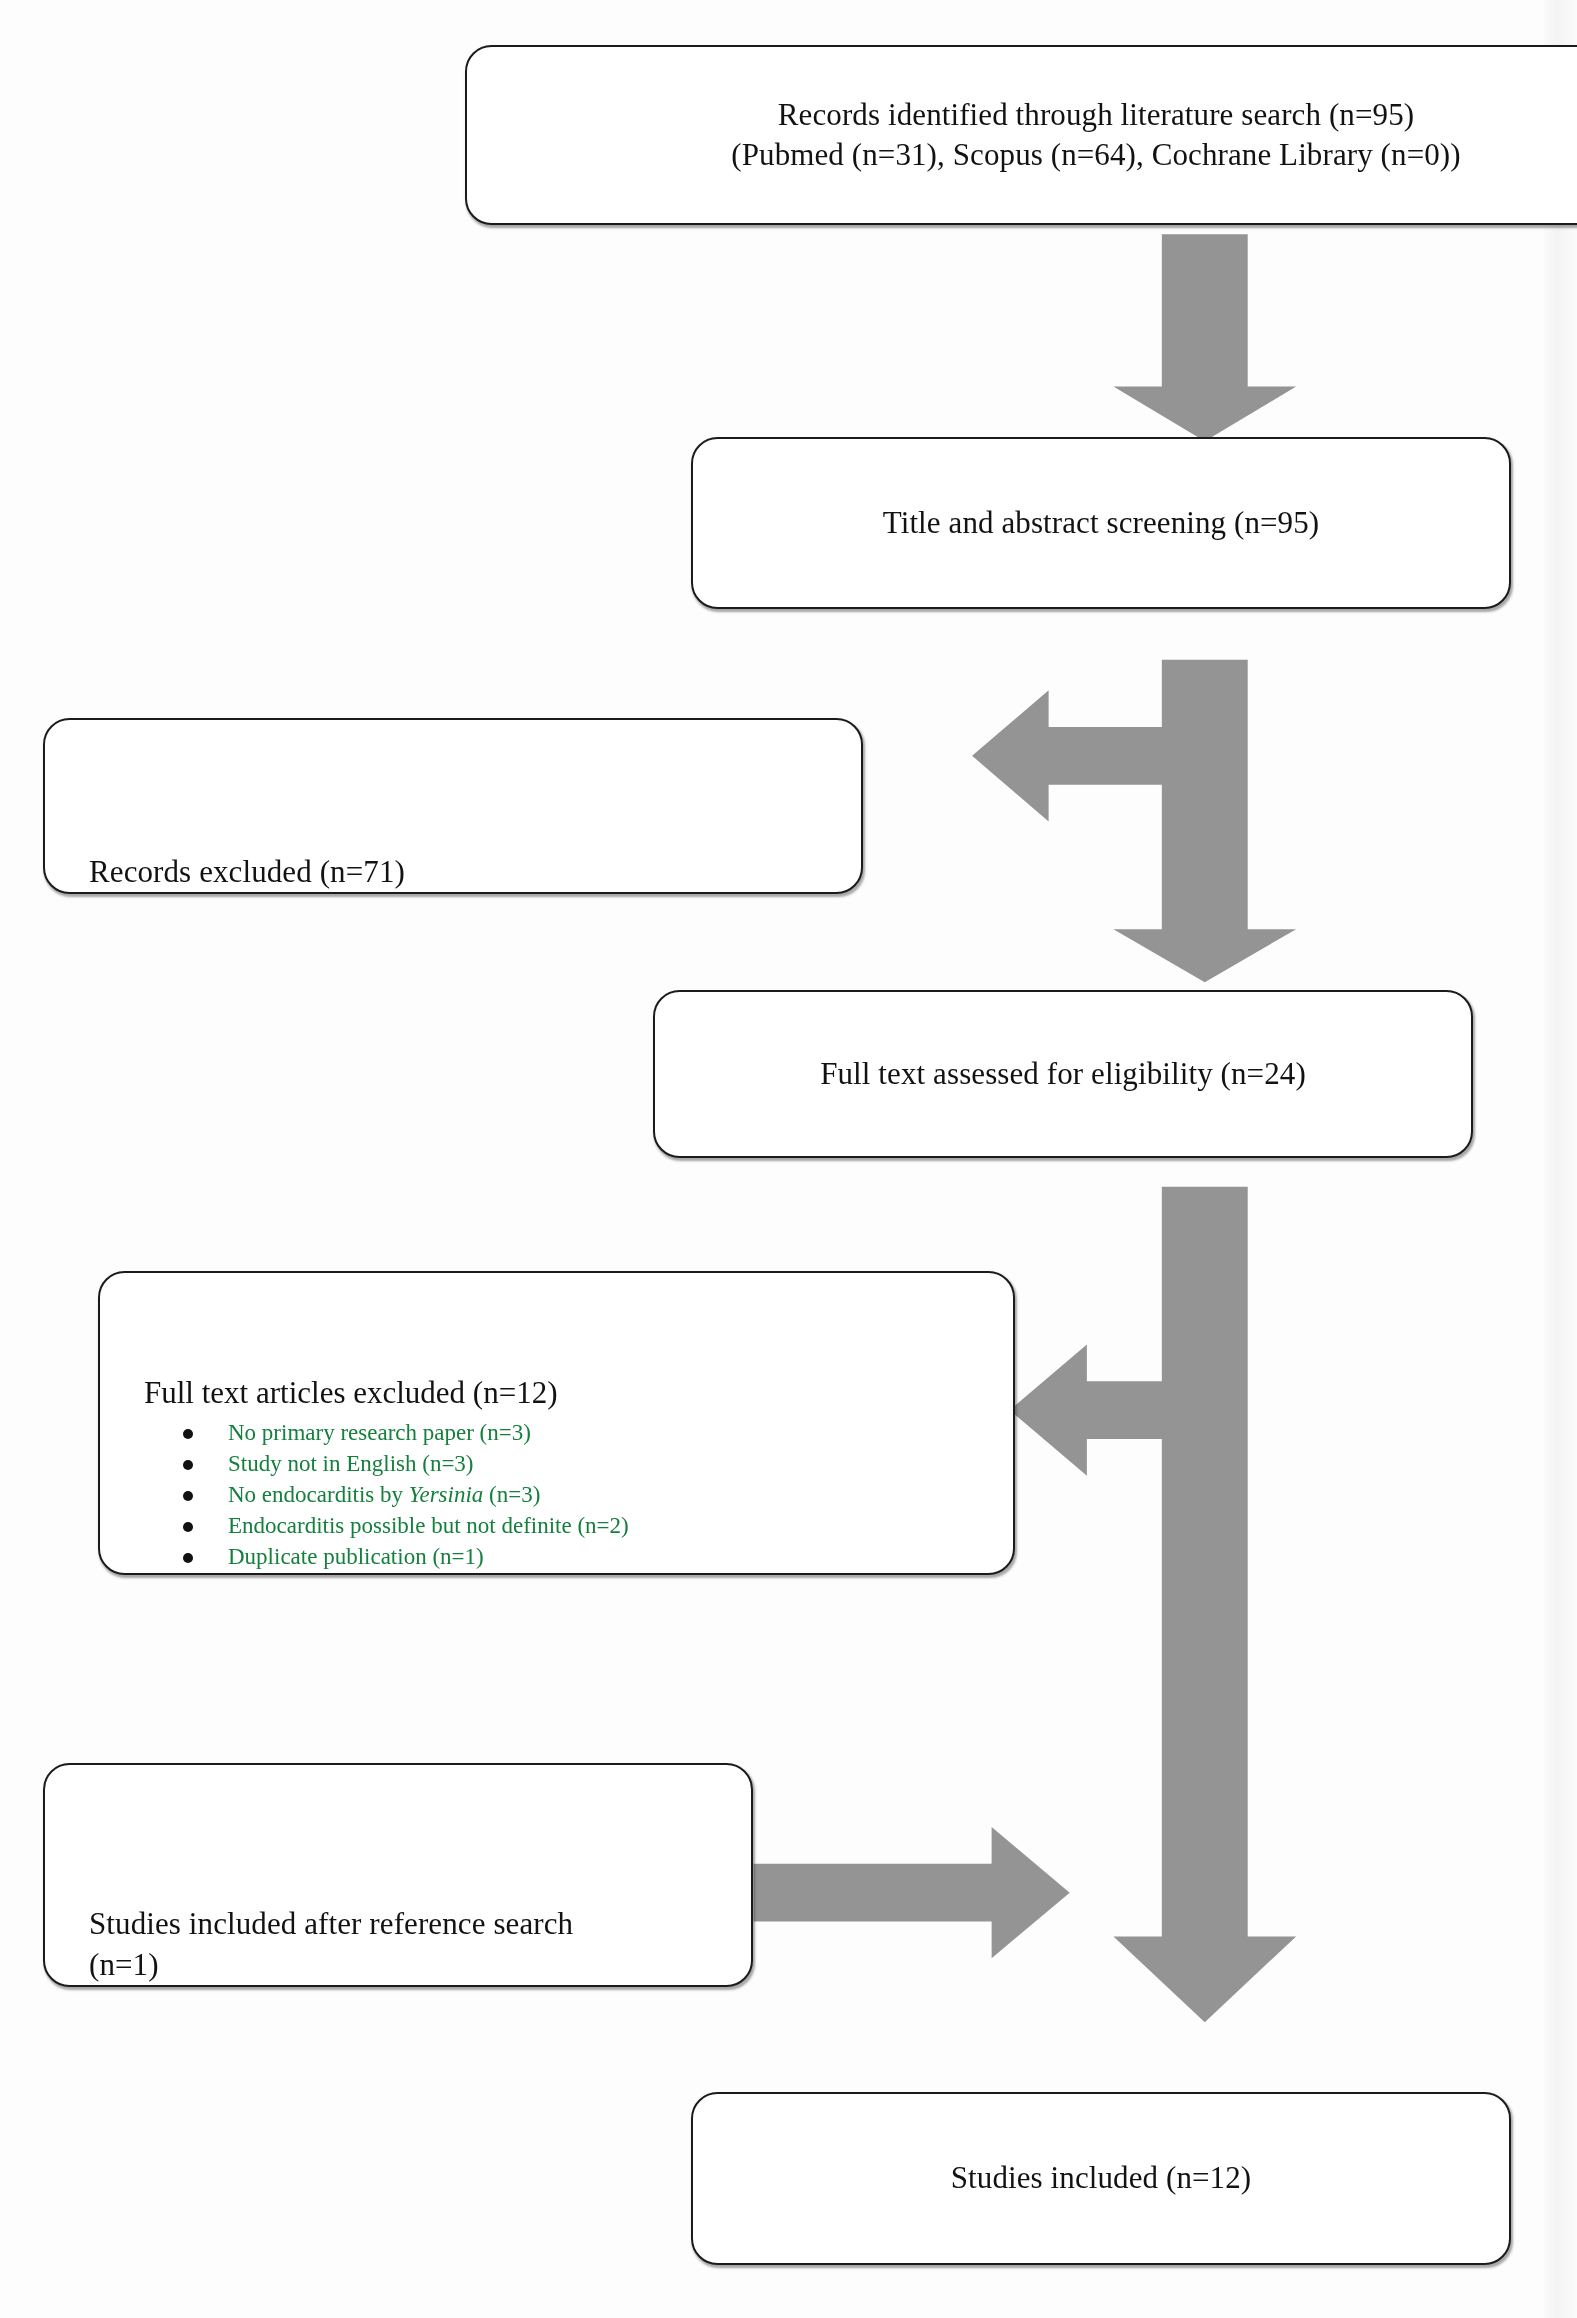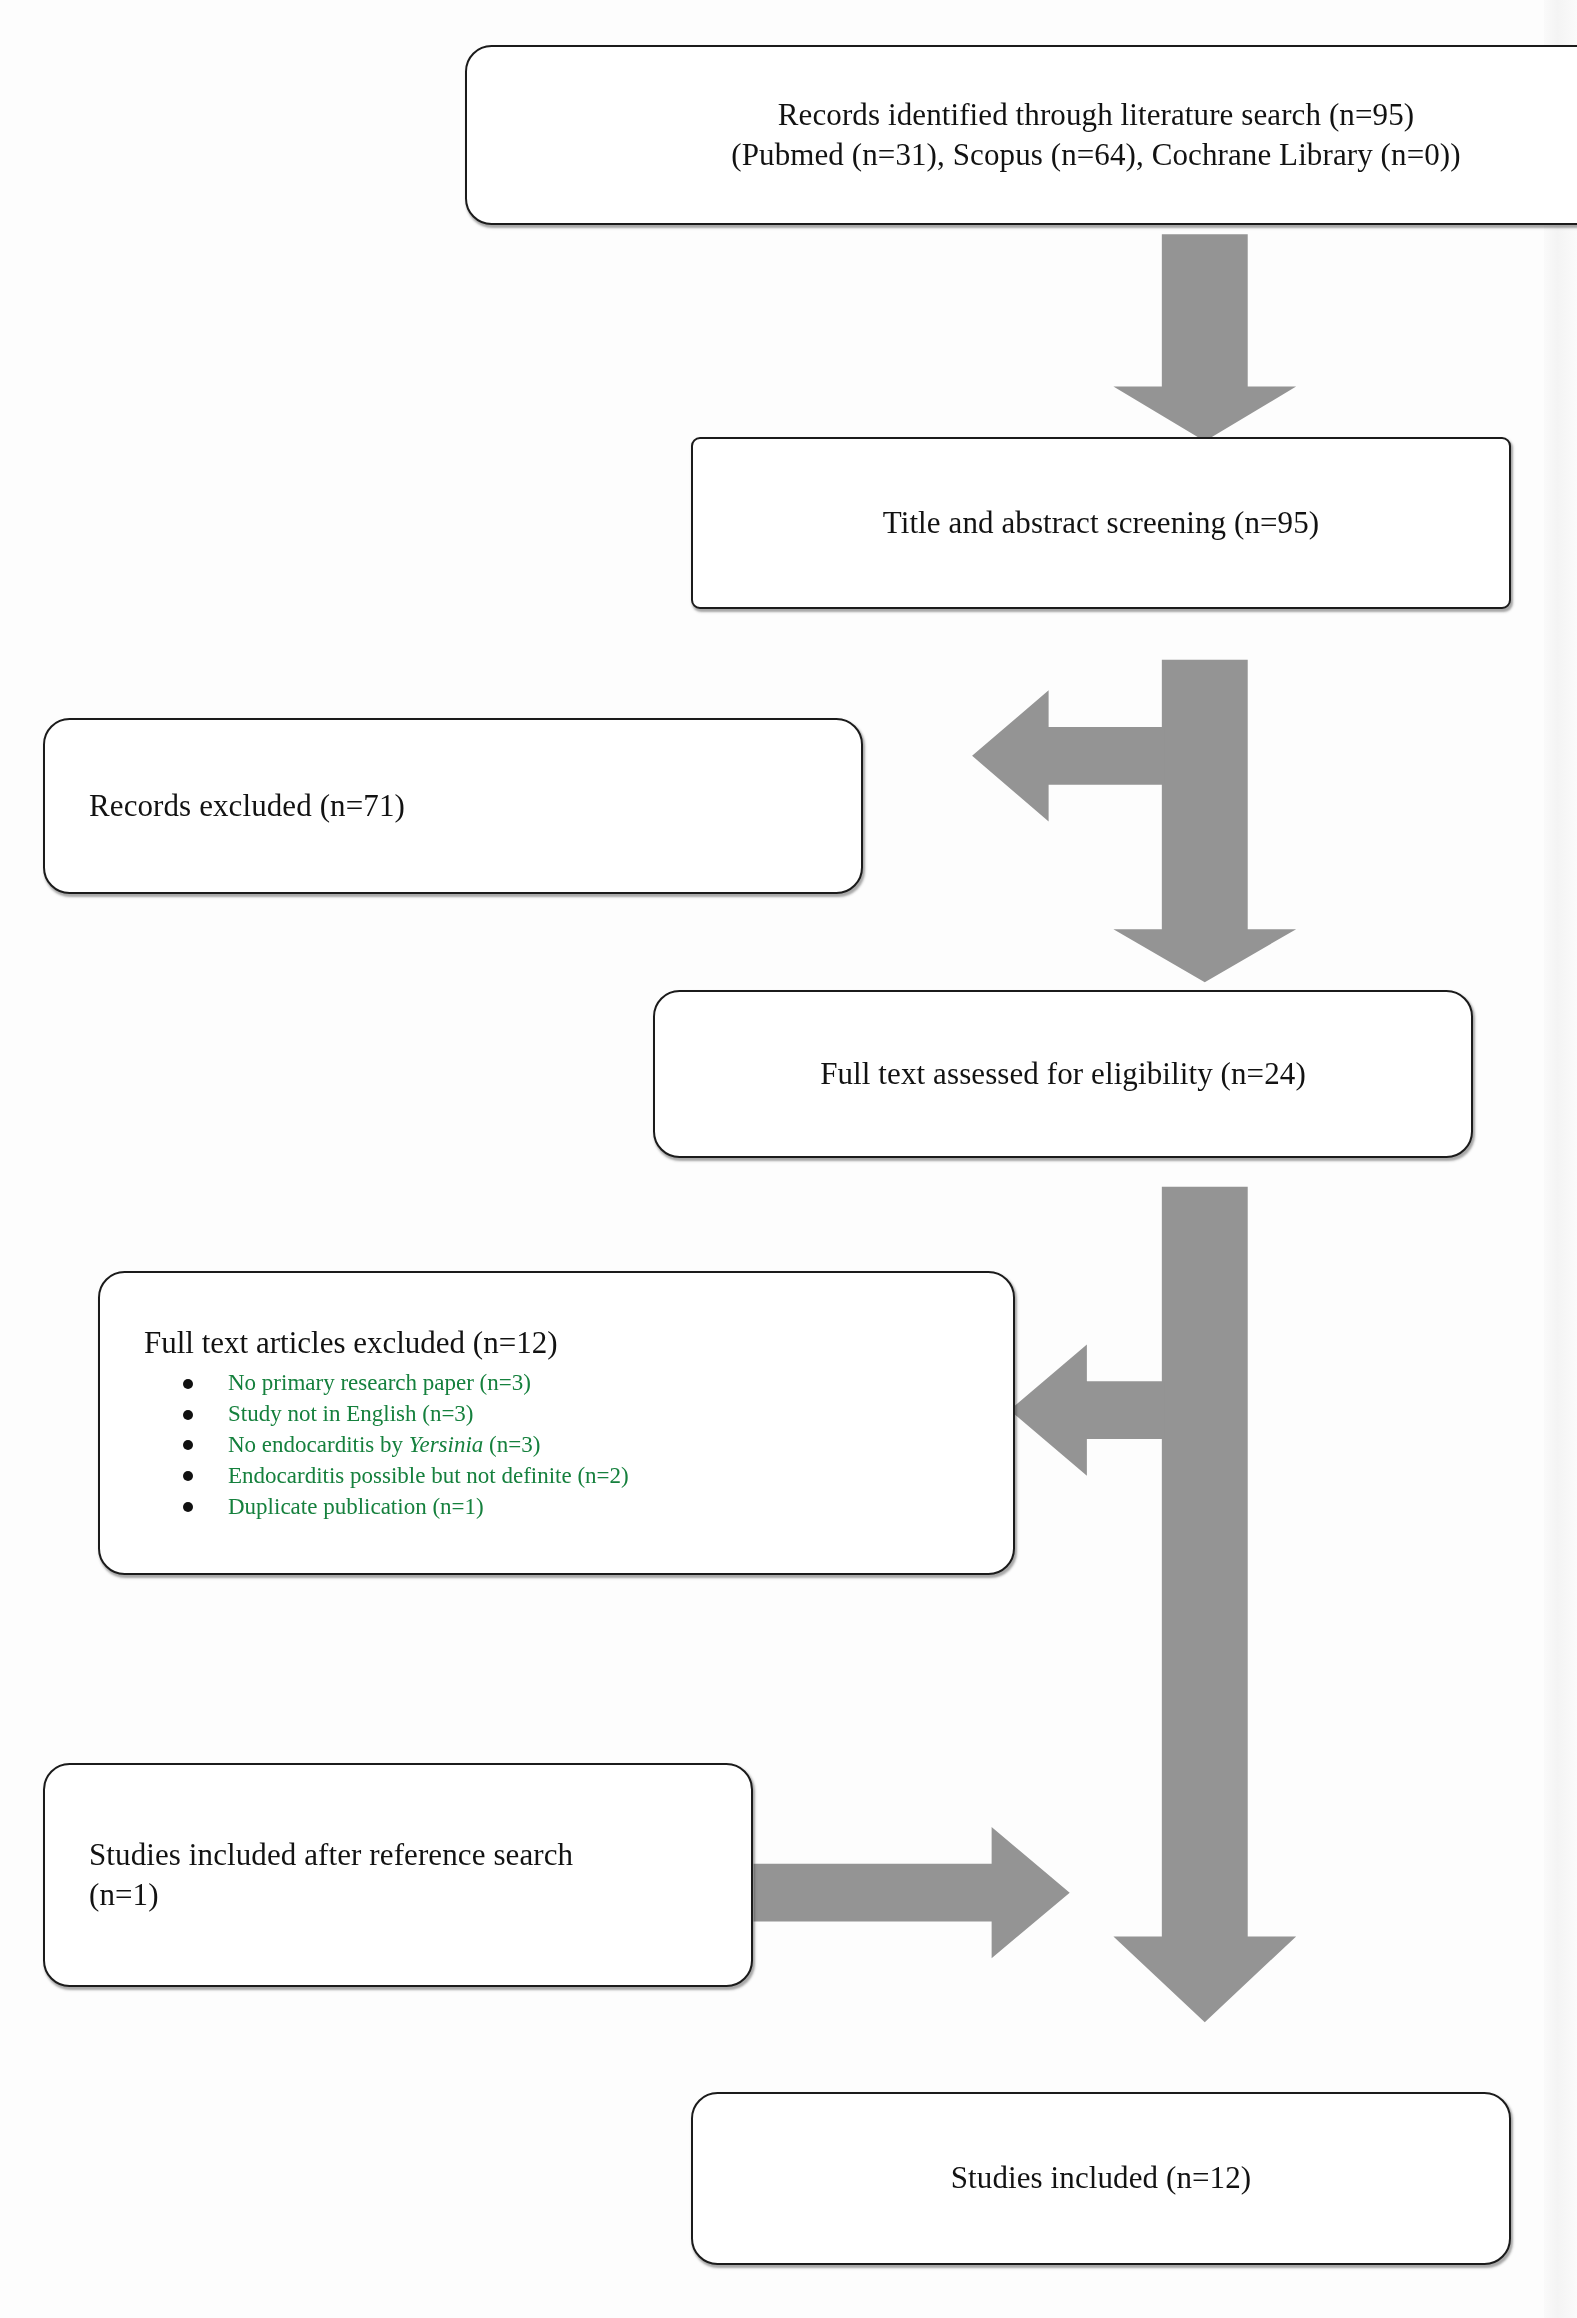--- a/index.html
+++ b/index.html
@@ -41,20 +41,21 @@
     align-items: center;
     color: #111111;
   }
   .node-center {
     justify-content: center;
     text-align: center;
   }
   .node-left {
     justify-content: flex-start;
     text-align: left;
+    align-items: flex-end;
   }
   .node-text {
     font-size: 31px;
     line-height: 1.30;
     color: #121212;
     letter-spacing: 0.1px;
   }
   .pad-left { padding: 0 30px 0 44px; }
   .pad-center { padding: 0 36px; }
 
@@ -179,21 +180,21 @@
     </g>
   </svg>
 
   <div class="node-box node-center" style="left:465px; top:45px; width:1262px; height:180px;">
     <div class="node-text pad-center">
       <span>Records identified through literature search (n=95)</span><br>
       <span>(Pubmed (n=31), Scopus (n=64), Cochrane Library (n=0))</span>
     </div>
   </div>
 
-  <div class="node-box node-center" style="left:691px; top:437px; width:820px; height:172px;border-radius:9px;">
+  <div class="node-box node-center" style="left:691px; top:437px; width:820px; height:172px;">
     <div class="node-text pad-center">Title and abstract screening (n=95)</div>
   </div>
 
   <div class="node-box node-left" style="left:43px; top:718px; width:820px; height:176px;">
     <div class="node-text pad-left">Records excluded (n=71)</div>
   </div>
 
   <div class="node-box node-center" style="left:653px; top:990px; width:820px; height:168px;">
     <div class="node-text pad-center">Full text assessed for eligibility (n=24)</div>
   </div>

